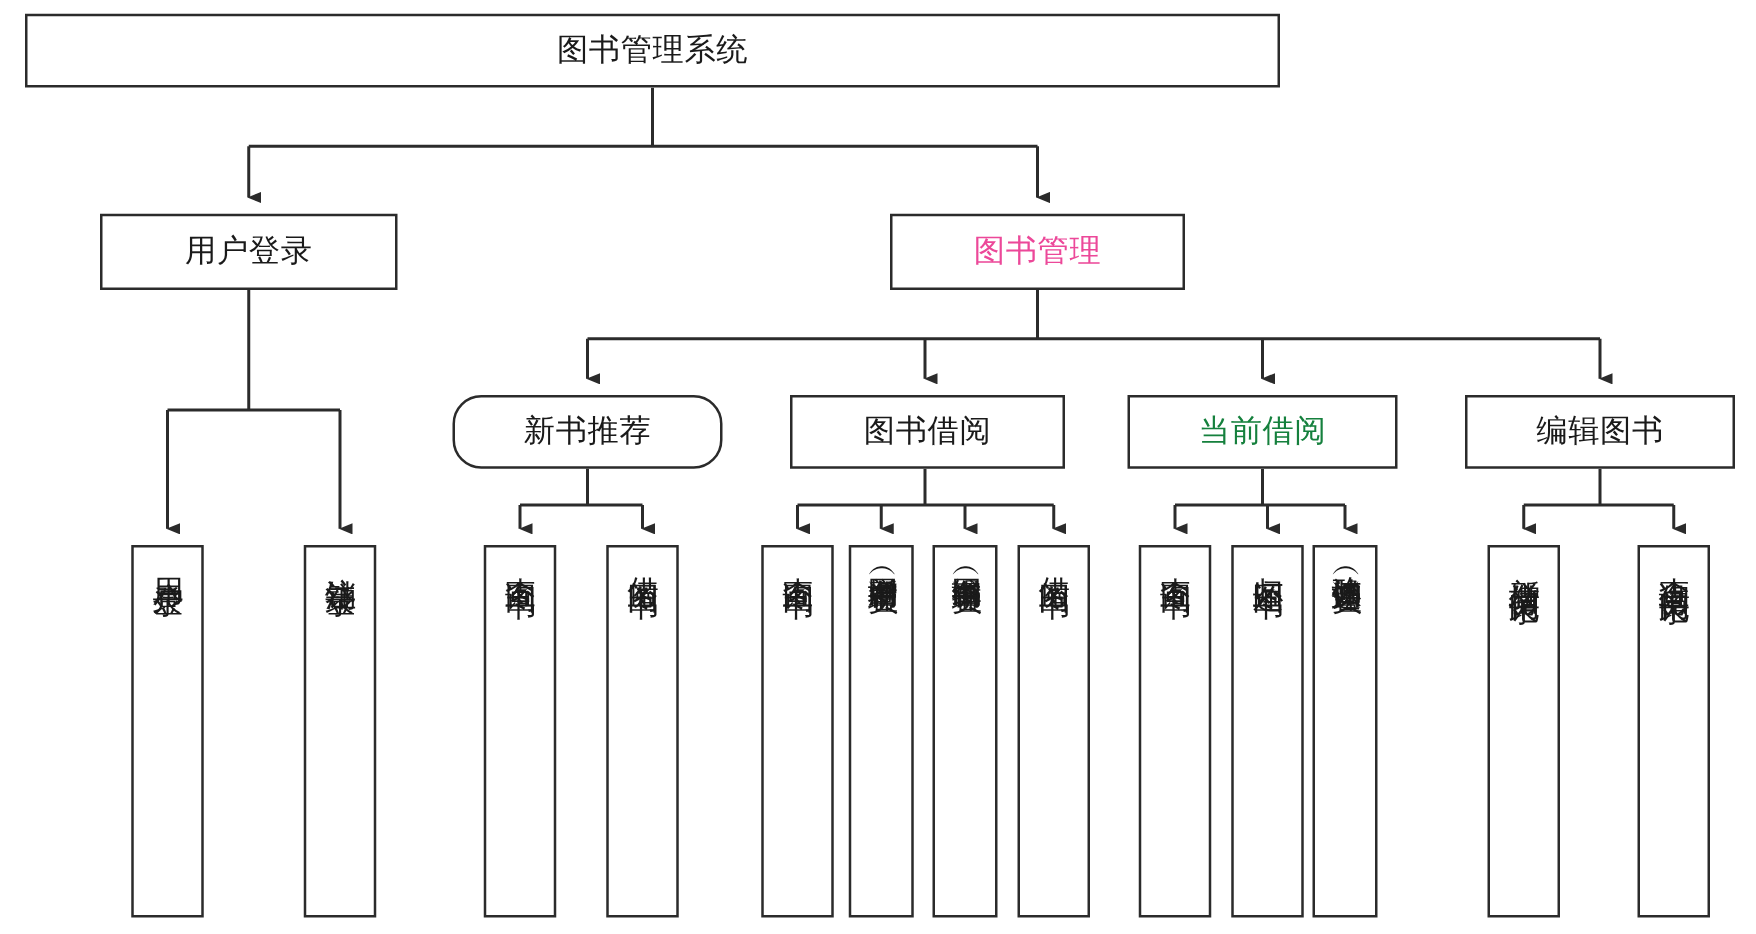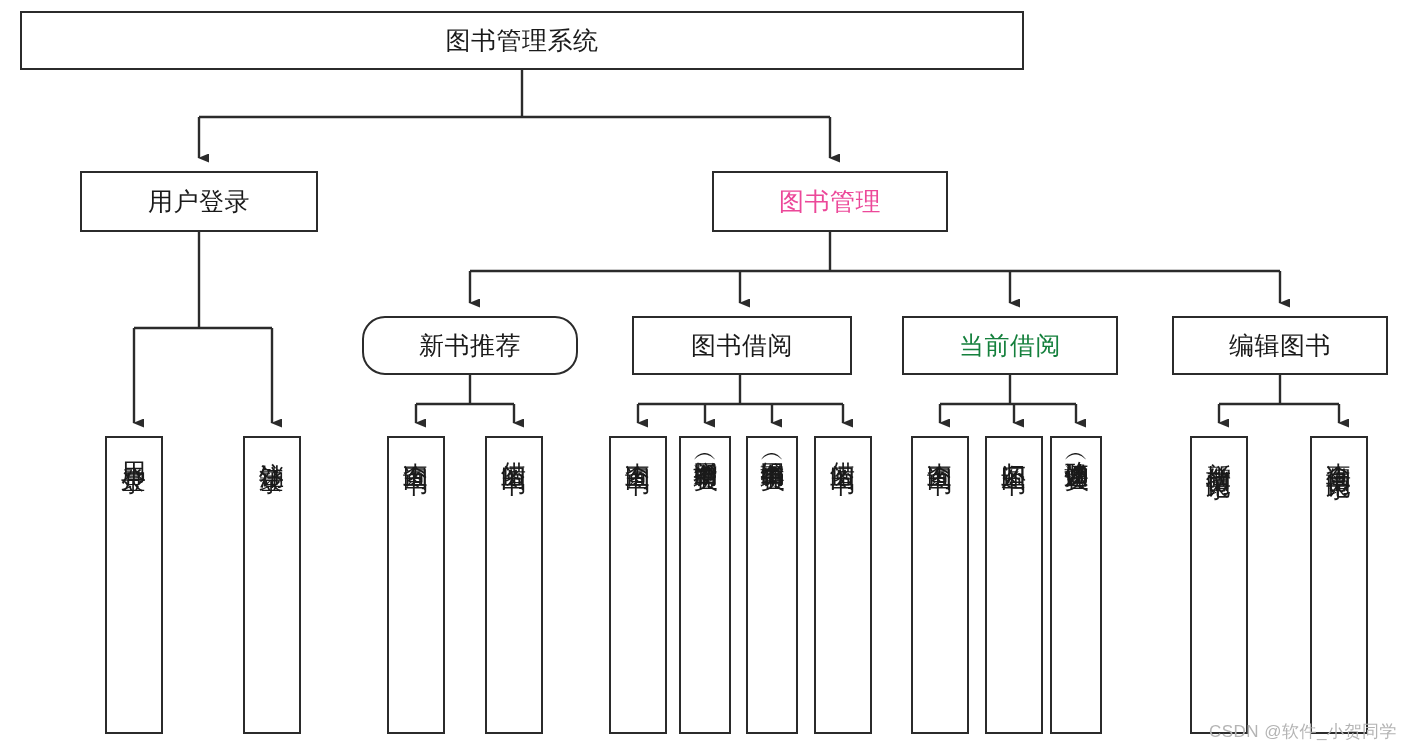--- a/index.html
+++ b/index.html
@@ -179,14 +179,13 @@
         <span class="node-label">确认归还（管理员）</span>
       </div>
       <div class="node vert" style="left: 1190px; top: 436px; width: 58px; height: 298px; border-color: rgb(43, 43, 43); background: rgb(255, 255, 255); color: rgb(26, 26, 26);">
         <span class="node-label">新增借阅记录</span>
       </div>
       <div class="node vert" style="left: 1310px; top: 436px; width: 58px; height: 298px; border-color: rgb(43, 43, 43); background: rgb(255, 255, 255); color: rgb(26, 26, 26);">
         <span class="node-label">查询借阅记录</span>
       </div>
     </div>
 
-  <div id="watermark">CSDN @软件_小贺同学</div>
 </div>
 
 </body></html>

